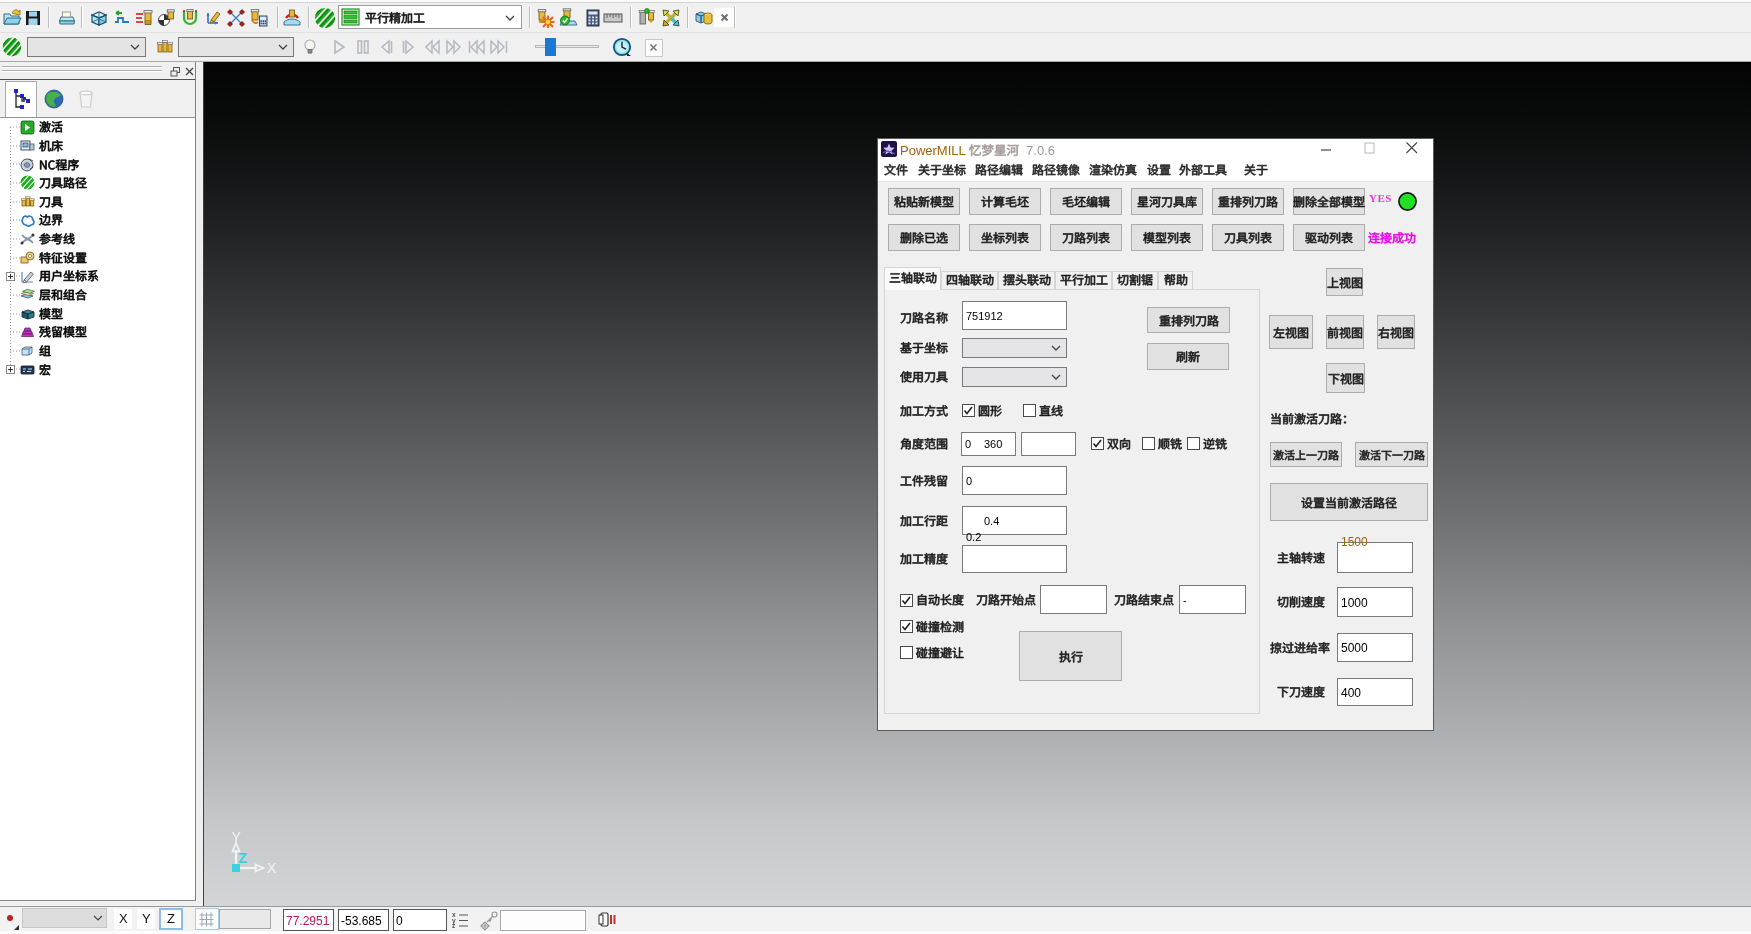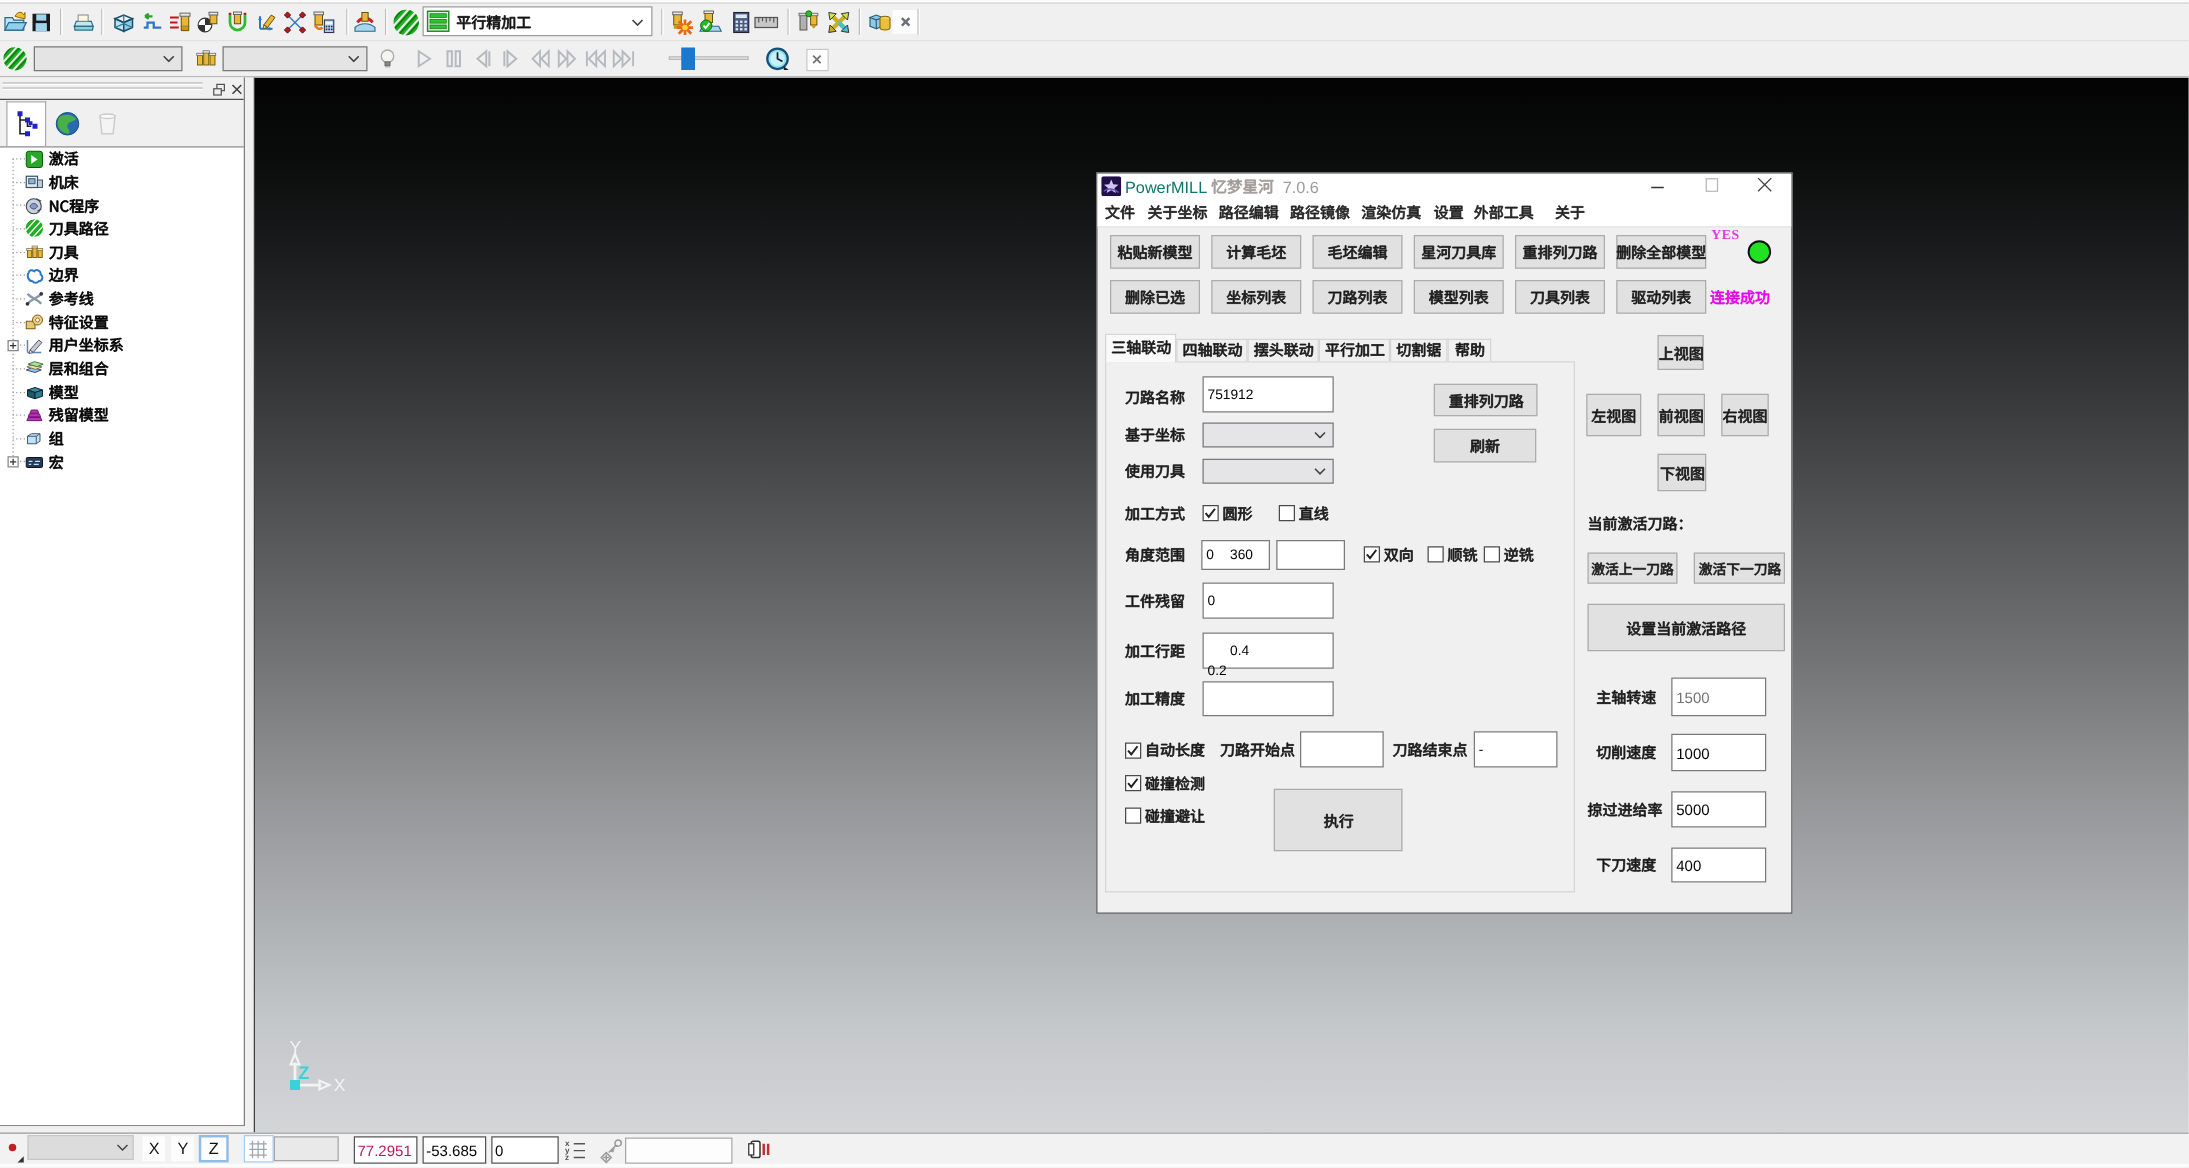--- a/index.html
+++ b/index.html
@@ -588,21 +588,21 @@
 <div style="position:absolute;left:195px;top:62px;width:1px;height:838px;background:#808080"></div>
 <div style="position:absolute;left:196px;top:62px;width:8px;height:844px;background:#f0f0f0"></div>
 <div style="position:absolute;left:203px;top:62px;width:1px;height:844px;background:#404040"></div>
 <div style="position:absolute;left:877px;top:138px;width:557px;height:593px;background:#f0f0f0;border:1px solid #5a5a5a;box-sizing:border-box"></div>
 <div style="position:absolute;left:878px;top:139px;width:555px;height:42px;background:#fff"></div>
 <svg style="position:absolute;left:881px;top:141px" width="16" height="16">
     <rect width="16" height="16" rx="2" fill="#201048"></rect>
     <path d="M8 2.5 L9.6 6.4 L13.8 6.7 L10.6 9.4 L11.7 13.4 L8 11.2 L4.3 13.4 L5.4 9.4 L2.2 6.7 L6.4 6.4 Z" fill="#cfc4f4"></path>
     <path d="M2 12 C6 9 10 10 14 13" stroke="#6a50b8" stroke-width="1.2" fill="none"></path>
   </svg>
-<div style="position:absolute;left:900px;top:141px;white-space:pre"><span style="font:13px 'Liberation Sans';color:#0f766e">PowerMILL </span><span style="display:inline-block;line-height:0;vertical-align:-3.5px"><svg width="50.00" height="16.25" style="overflow:visible">
+<div style="position:absolute;left:900px;top:141px;white-space:pre"><span style="font:13px 'Liberation Sans';color:#a16207">PowerMILL </span><span style="display:inline-block;line-height:0;vertical-align:-3.5px"><svg width="50.00" height="16.25" style="overflow:visible">
         <g fill="#a39a96" stroke="#a39a96" stroke-width="55" stroke-linejoin="round">
           <use href="#g5fc6" transform="matrix(0.0125 0 0 -0.0125 0.00 12.88)"></use>
           <use href="#g68a6" transform="matrix(0.0125 0 0 -0.0125 12.50 12.88)"></use>
           <use href="#g661f" transform="matrix(0.0125 0 0 -0.0125 25.00 12.88)"></use>
           <use href="#g6cb3" transform="matrix(0.0125 0 0 -0.0125 37.50 12.88)"></use>
         </g>
       </svg></span><span style="font:13px 'Liberation Sans';color:#9b9b9b">  7.0.6</span></div>
 <svg style="position:absolute;left:1320px;top:143px" width="14" height="12">
     <line x1="1" y1="7" x2="11" y2="7" stroke="#333" stroke-width="1.1"></line>
   </svg>
@@ -777,21 +777,21 @@
     </svg></div>
 <div style="position:absolute;left:1293px;top:224px;width:72px;height:27px;background:#e1e1e1;border:1px solid #acacac;box-sizing:border-box"></div>
 <div style="position:absolute;left:1305.00px;top:230.20px;line-height:0"><svg width="48.00" height="15.6" style="overflow:visible">
       <g fill="#1a1a1a" stroke="#1a1a1a" stroke-width="55" stroke-linejoin="round">
         <use href="#g9a71" transform="matrix(0.0120 0 0 -0.0120 0.00 12.36)"></use>
         <use href="#g52a8" transform="matrix(0.0120 0 0 -0.0120 12.00 12.36)"></use>
         <use href="#g5217" transform="matrix(0.0120 0 0 -0.0120 24.00 12.36)"></use>
         <use href="#g8868" transform="matrix(0.0120 0 0 -0.0120 36.00 12.36)"></use>
       </g>
     </svg></div>
-<div style="position:absolute;left:1369px;top:180px;font:bold 11px 'Liberation Serif',sans-serif;color:#e23ae2;white-space:pre;letter-spacing:0.5px;line-height:16.5px">YES</div>
+<div style="position:absolute;left:1369px;top:190px;font:bold 11px 'Liberation Serif',sans-serif;color:#e23ae2;white-space:pre;letter-spacing:0.5px;line-height:16.5px">YES</div>
 <svg style="position:absolute;left:1397px;top:191px" width="21" height="21">
     <circle cx="10.5" cy="10.5" r="8.6" fill="#22e022" stroke="#111" stroke-width="1.6"></circle>
   </svg>
 <div style="position:absolute;left:1368.00px;top:230.20px;line-height:0"><svg width="48.00" height="15.6" style="overflow:visible">
       <g fill="#e800e8" stroke="#e800e8" stroke-width="55" stroke-linejoin="round">
         <use href="#g8fde" transform="matrix(0.0120 0 0 -0.0120 0.00 12.36)"></use>
         <use href="#g63a5" transform="matrix(0.0120 0 0 -0.0120 12.00 12.36)"></use>
         <use href="#g6210" transform="matrix(0.0120 0 0 -0.0120 24.00 12.36)"></use>
         <use href="#g529f" transform="matrix(0.0120 0 0 -0.0120 36.00 12.36)"></use>
       </g>
@@ -1139,21 +1139,21 @@
     </svg></div>
 <div style="position:absolute;left:1277.00px;top:550.20px;line-height:0"><svg width="48.00" height="15.6" style="overflow:visible">
       <g fill="#1a1a1a" stroke="#1a1a1a" stroke-width="55" stroke-linejoin="round">
         <use href="#g4e3b" transform="matrix(0.0120 0 0 -0.0120 0.00 12.36)"></use>
         <use href="#g8f74" transform="matrix(0.0120 0 0 -0.0120 12.00 12.36)"></use>
         <use href="#g8f6c" transform="matrix(0.0120 0 0 -0.0120 24.00 12.36)"></use>
         <use href="#g901f" transform="matrix(0.0120 0 0 -0.0120 36.00 12.36)"></use>
       </g>
     </svg></div>
 <div style="position:absolute;left:1337px;top:542px;width:76px;height:31px;background:#fff;border:1px solid #7a7a7a;box-sizing:border-box"></div>
-<div style="position:absolute;left:1341px;top:549.00px;font:normal 12px 'Liberation Sans',sans-serif;color:#737373;white-space:pre;letter-spacing:0;line-height:18.0px">1500</div>
+<div style="position:absolute;left:1341px;top:533px;font:normal 12px 'Liberation Sans',sans-serif;color:#a16207;white-space:pre;letter-spacing:0;line-height:18.0px">1500</div>
 <div style="position:absolute;left:1277.00px;top:594.20px;line-height:0"><svg width="48.00" height="15.6" style="overflow:visible">
       <g fill="#1a1a1a" stroke="#1a1a1a" stroke-width="55" stroke-linejoin="round">
         <use href="#g5207" transform="matrix(0.0120 0 0 -0.0120 0.00 12.36)"></use>
         <use href="#g524a" transform="matrix(0.0120 0 0 -0.0120 12.00 12.36)"></use>
         <use href="#g901f" transform="matrix(0.0120 0 0 -0.0120 24.00 12.36)"></use>
         <use href="#g5ea6" transform="matrix(0.0120 0 0 -0.0120 36.00 12.36)"></use>
       </g>
     </svg></div>
 <div style="position:absolute;left:1337px;top:587px;width:76px;height:30px;background:#fff;border:1px solid #7a7a7a;box-sizing:border-box"></div>
 <div style="position:absolute;left:1341px;top:593.50px;font:normal 12px 'Liberation Sans',sans-serif;color:#000;white-space:pre;letter-spacing:0;line-height:18.0px">1000</div>

